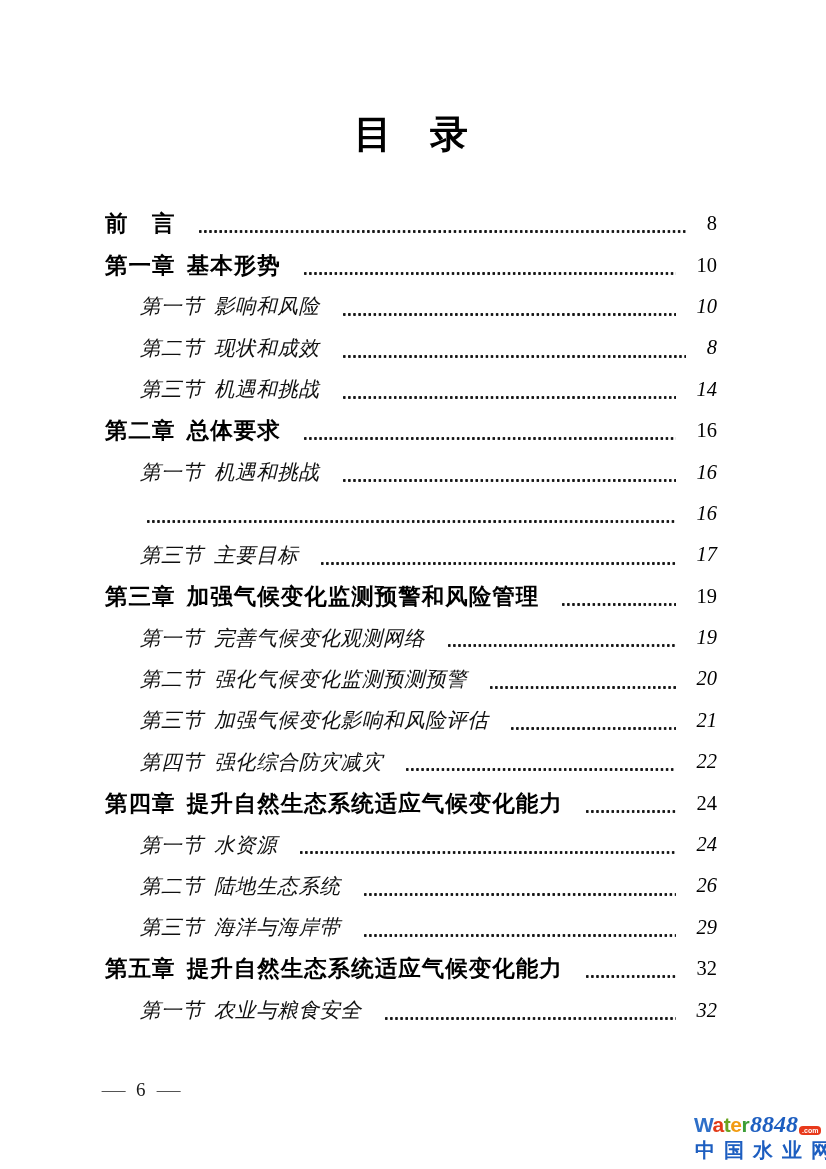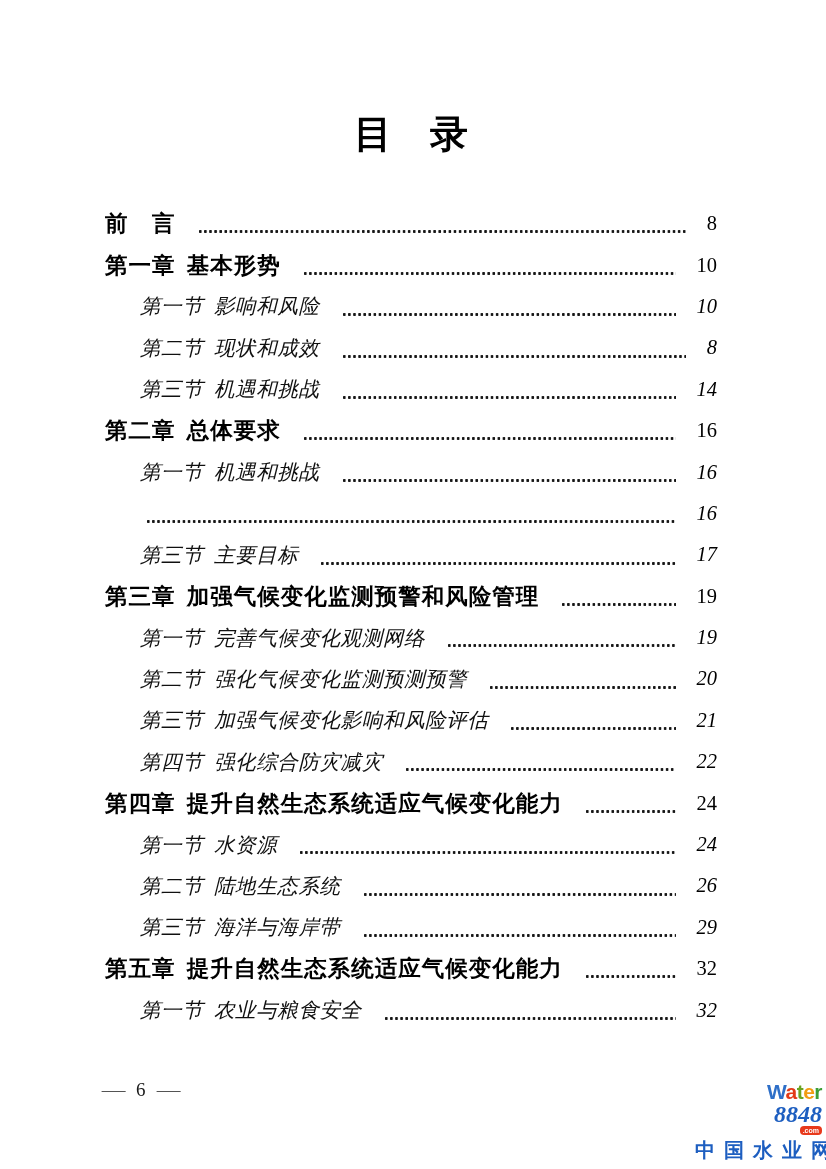--- a/index.html
+++ b/index.html
@@ -33,21 +33,21 @@
   .toc-page{
     font-family:"Liberation Serif",serif;font-weight:400;font-size:20.5px;
     letter-spacing:0;color:#000;white-space:nowrap;
   }
   .footer{
     position:absolute;left:104px;top:1079px;display:flex;align-items:center;gap:13px;
     font-family:"Liberation Serif",serif;font-size:19px;color:#1a1a1a;
   }
   .footer .dash{color:#4d4d4d;display:inline-block;transform:scaleX(1.25);}
   .watermark{position:absolute;right:4px;bottom:7px;width:128px;cursor:pointer;}
-  .brand-line{display:flex;align-items:flex-end;line-height:1;white-space:nowrap;flex-direction:column;}
+  .brand-line{display:flex;align-items:center;line-height:1;white-space:nowrap;}
   .brand-letters span{
     font-family:"Liberation Sans",sans-serif;font-weight:800;font-size:21px;letter-spacing:-0.5px;
   }
   .brand-num{
     font-family:"Liberation Serif",serif;font-style:italic;font-weight:700;
     font-size:24px;margin-left:1px;letter-spacing:0;
   }
   .brand-tld{
     font-family:"Liberation Sans",sans-serif;font-size:7px;font-weight:700;
     border-radius:4px;padding:1px 3px;margin-left:1px;align-self:flex-end;margin-bottom:1px;

